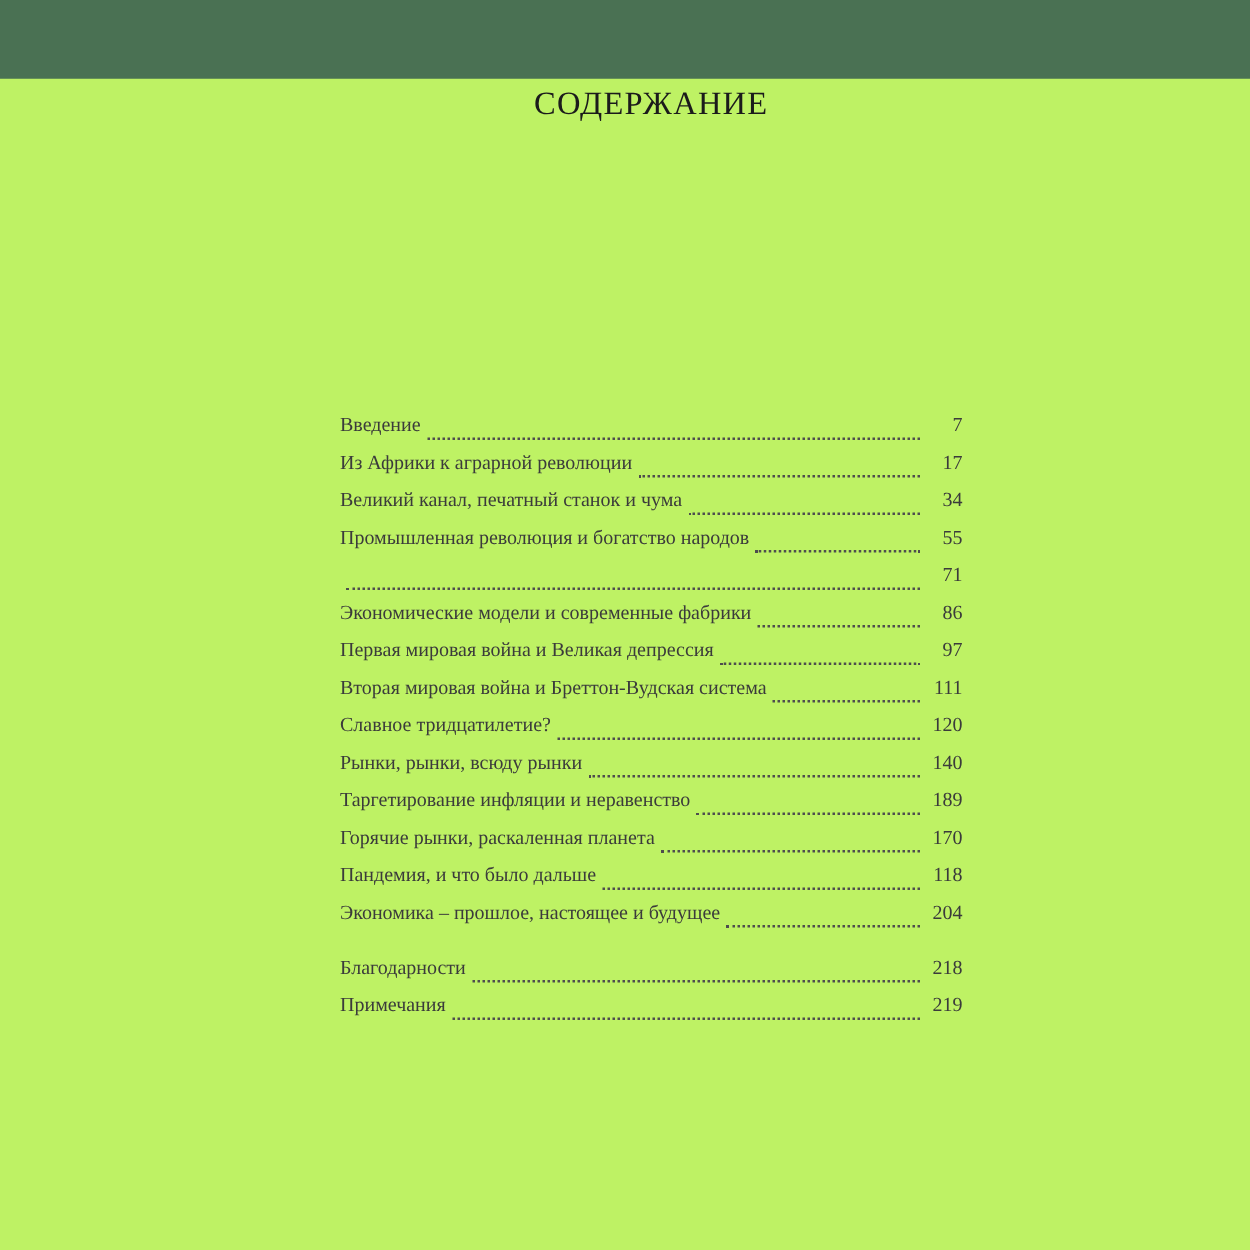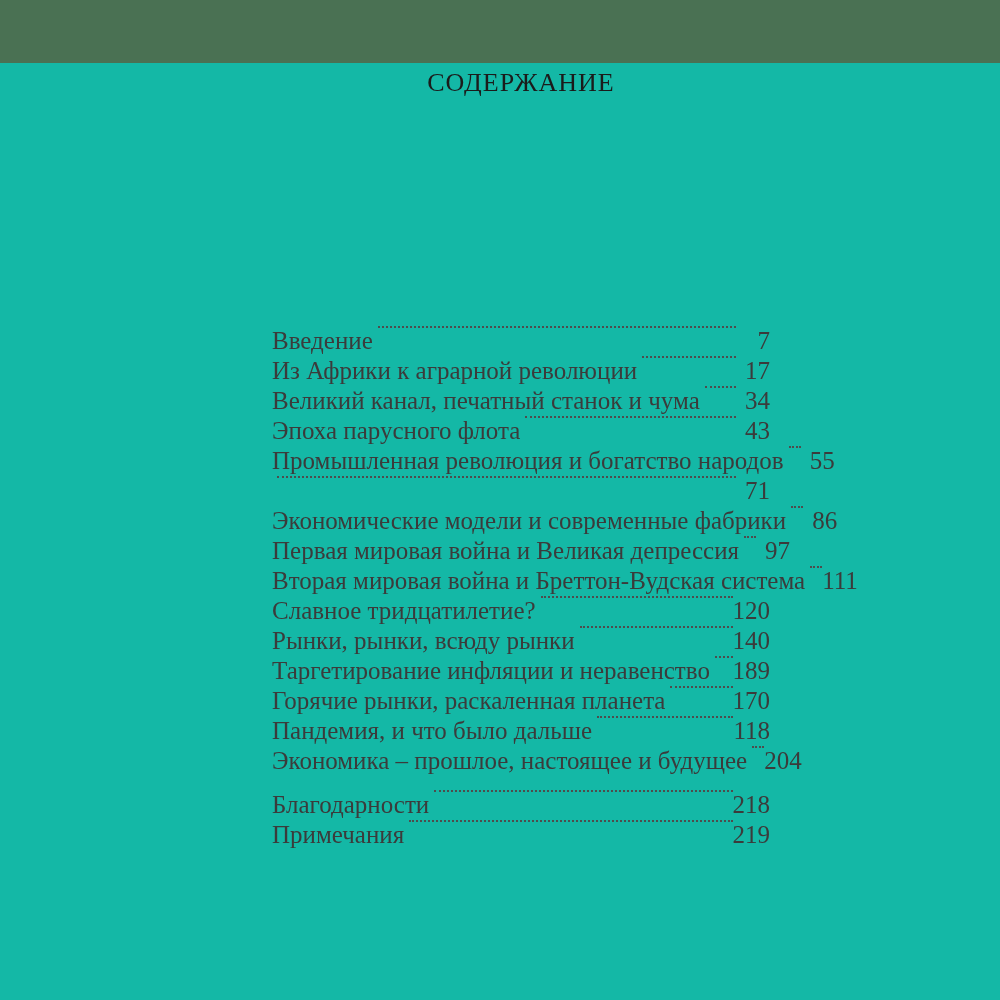--- a/index.html
+++ b/index.html
@@ -4,21 +4,21 @@
 <style>
   html, body {
     margin: 0;
     padding: 0;
     background: #ffffff;
   }
   .page {
     position: relative;
     width: 1000px;
     height: 1000px;
-    background: #14b8a6;
+    background: #bef264;
     font-family: "Liberation Serif", serif;
     overflow: hidden;
   }
   .top-band {
     width: 100%;
     height: 63px;
     background: #4a7153;
   }
   .content-col {
     width: 498px;
@@ -32,24 +32,24 @@
     font-weight: normal;
     letter-spacing: 1px;
     color: #1b1b1b;
     text-align: center;
   }
   .toc {
     margin-top: 228px;
   }
   .toc-row {
     display: flex;
-    align-items: flex-start;
+    align-items: flex-end;
     height: 30px;
     line-height: 30px;
-    font-size: 25px;
+    font-size: 16px;
     color: #3b3b3b;
     white-space: nowrap;
   }
   .toc-label {
     flex: 0 0 auto;
   }
   .leader {
     flex: 1 1 auto;
     border-bottom: 2px dotted #4d4d4d;
     margin: 0 0 4px 5px;
@@ -82,25 +82,20 @@
       </div>
       <div class="toc-row">
         <span class="toc-label">Из Африки к аграрной революции</span>
         <span class="leader"></span>
         <span class="pagenum">17</span>
       </div>
       <div class="toc-row">
         <span class="toc-label">Великий канал, печатный станок и чума</span>
         <span class="leader"></span>
         <span class="pagenum">34</span>
-      </div>
-      <div class="toc-row">
-        <span class="toc-label">Эпоха парусного флота</span>
-        <span class="leader"></span>
-        <span class="pagenum">43</span>
       </div>
       <div class="toc-row">
         <span class="toc-label">Промышленная революция и богатство народов</span>
         <span class="leader"></span>
         <span class="pagenum">55</span>
       </div>
       <div class="toc-row">
         <span class="leader"></span>
         <span class="pagenum">71</span>
       </div>

